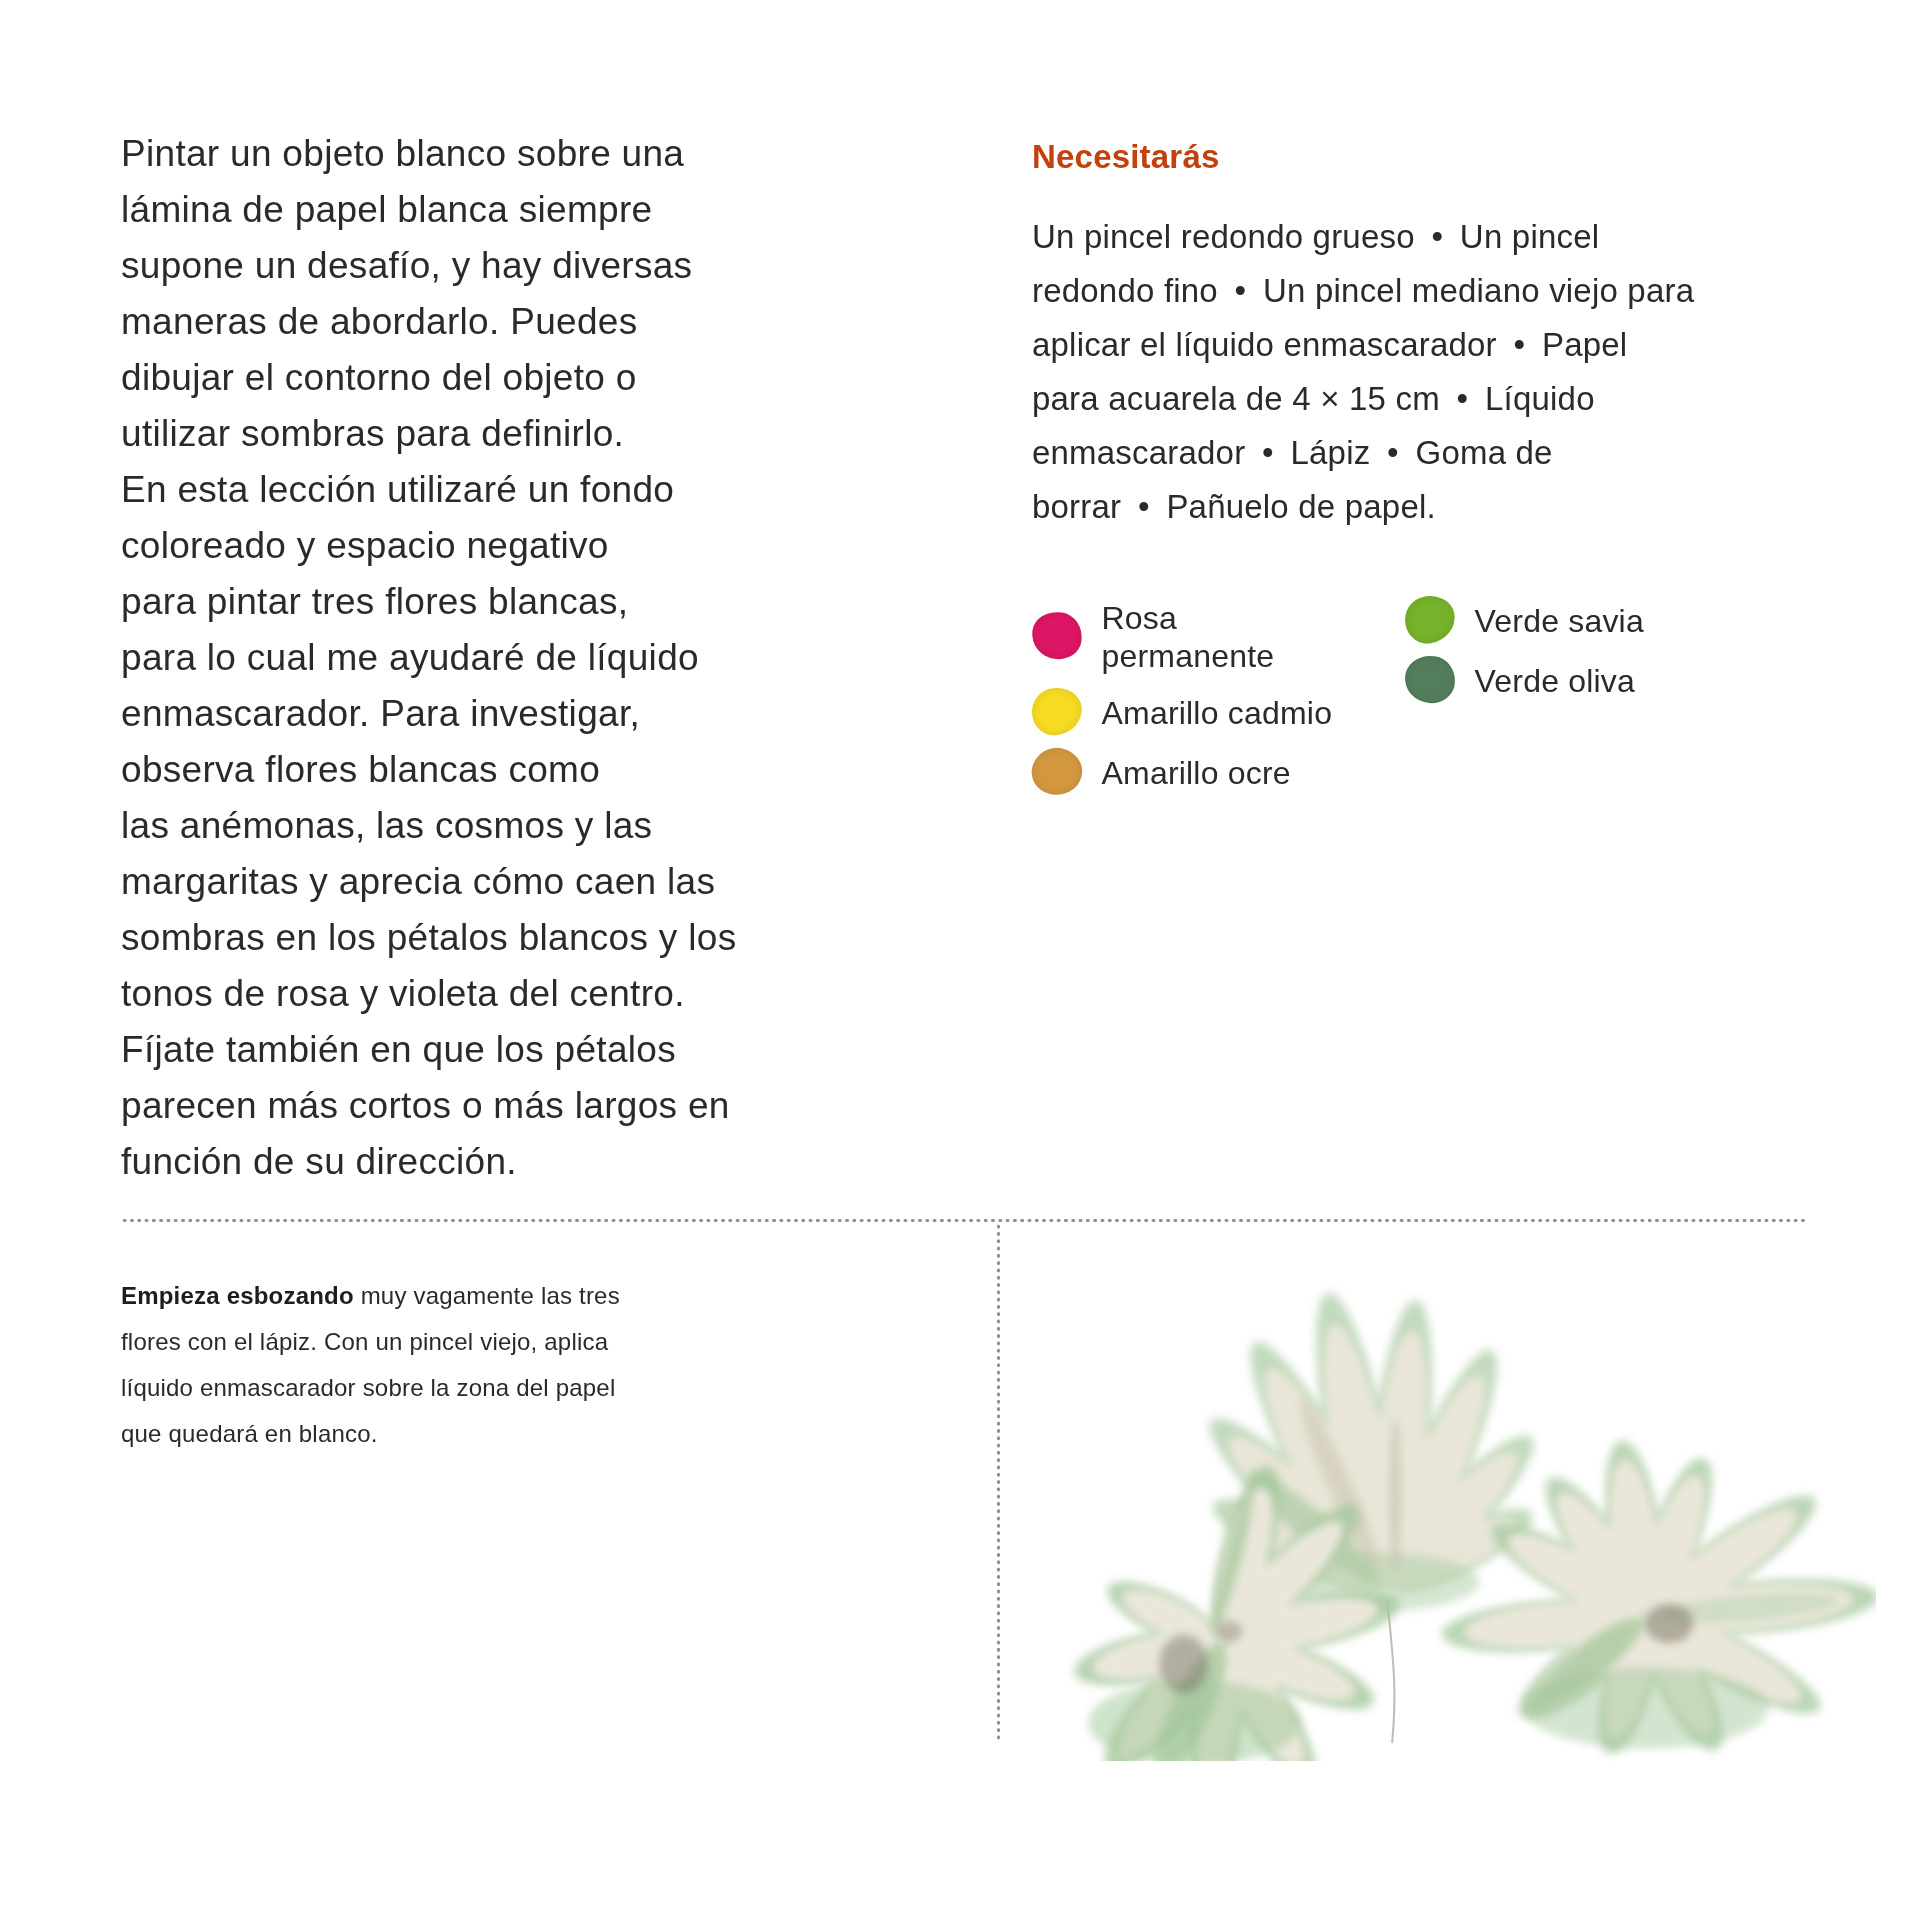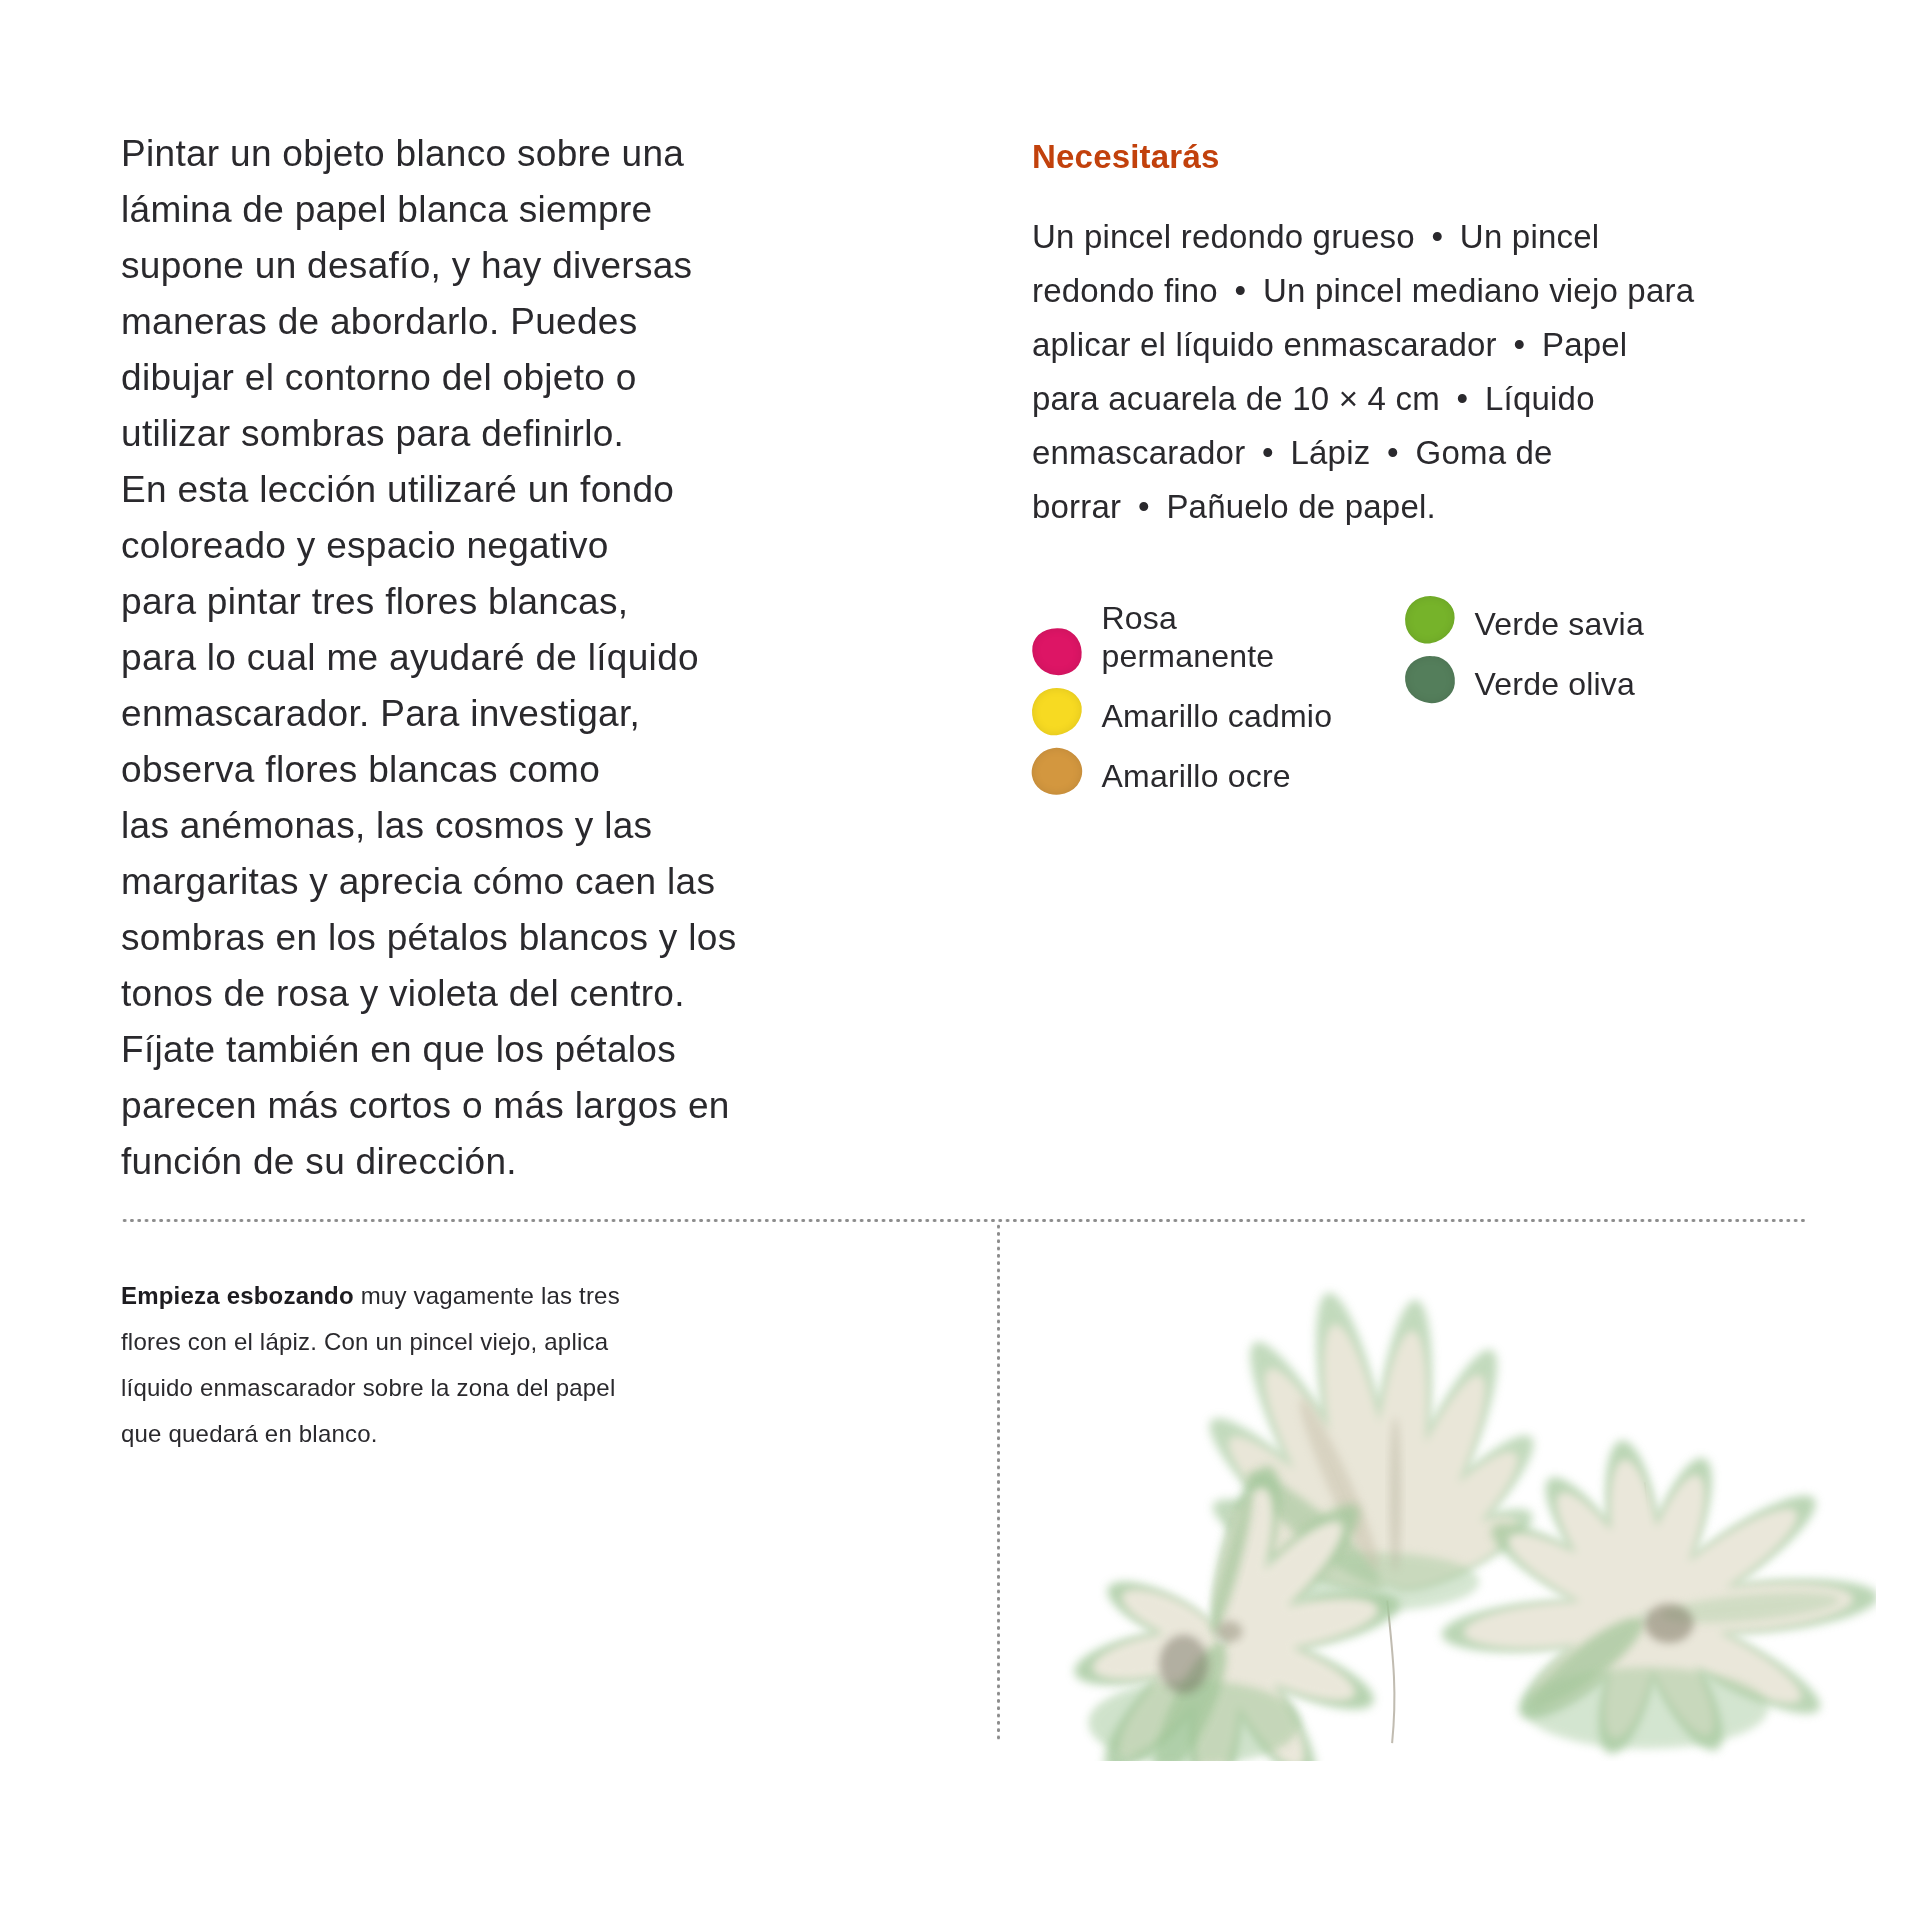--- a/index.html
+++ b/index.html
@@ -18,21 +18,21 @@
   .sidebar h2{
     font-size:33px;line-height:39px;margin:0 0 34px 0;
     font-weight:bold;color:#c2410c;letter-spacing:0.2px;
   }
   .materials{
     font-size:33px;line-height:54px;letter-spacing:0.2px;
     white-space:pre-line;margin:0 0 60px 0;
   }
   .swatch-grid{display:flex;margin-top:39px;}
   .swatch-col{width:373px;}
-  .swatch-row{display:flex;align-items:flex-end;margin-bottom:11.4px;}
+  .swatch-row{display:flex;align-items:center;margin-bottom:11.4px;}
   .swatch{
     width:50px;height:47px;flex:0 0 50px;margin-right:19.5px;margin-top:1.6px;
     border-radius:48% 54% 57% 45% / 52% 47% 56% 49%;
     box-shadow:inset 0 0 9.8px rgba(0,0,0,.10);
   }
   .swatch.s1{transform:rotate(8deg);border-radius:55% 48% 50% 52% / 47% 57% 46% 55%;}
   .swatch.s2{transform:rotate(-6deg);}
   .swatch.s3{transform:rotate(14deg);border-radius:50% 50% 56% 46% / 55% 48% 52% 47%;}
   .swatch.s4{transform:rotate(-10deg);}
   .swatch.s5{transform:rotate(5deg);border-radius:53% 47% 49% 55% / 49% 55% 47% 53%;}
@@ -83,21 +83,21 @@
 tonos de rosa y violeta del centro.
 Fíjate también en que los pétalos
 parecen más cortos o más largos en
 función de su dirección.</p>
 
 <aside class="sidebar">
   <h2>Necesitarás</h2>
   <p class="materials">Un pincel redondo grueso • Un pincel
 redondo fino • Un pincel mediano viejo para
 aplicar el líquido enmascarador • Papel
-para acuarela de 10 × 4 cm • Líquido
+para acuarela de 4 × 15 cm • Líquido
 enmascarador • Lápiz • Goma de
 borrar • Pañuelo de papel.</p>
   <div class="swatch-grid">
     <div class="swatch-col">
       <div class="swatch-row">
         <span class="swatch s1" style="background-color: rgb(221, 21, 101);"></span>
         <span class="swatch-label">Rosa
 permanente</span>
       </div>
       <div class="swatch-row">

